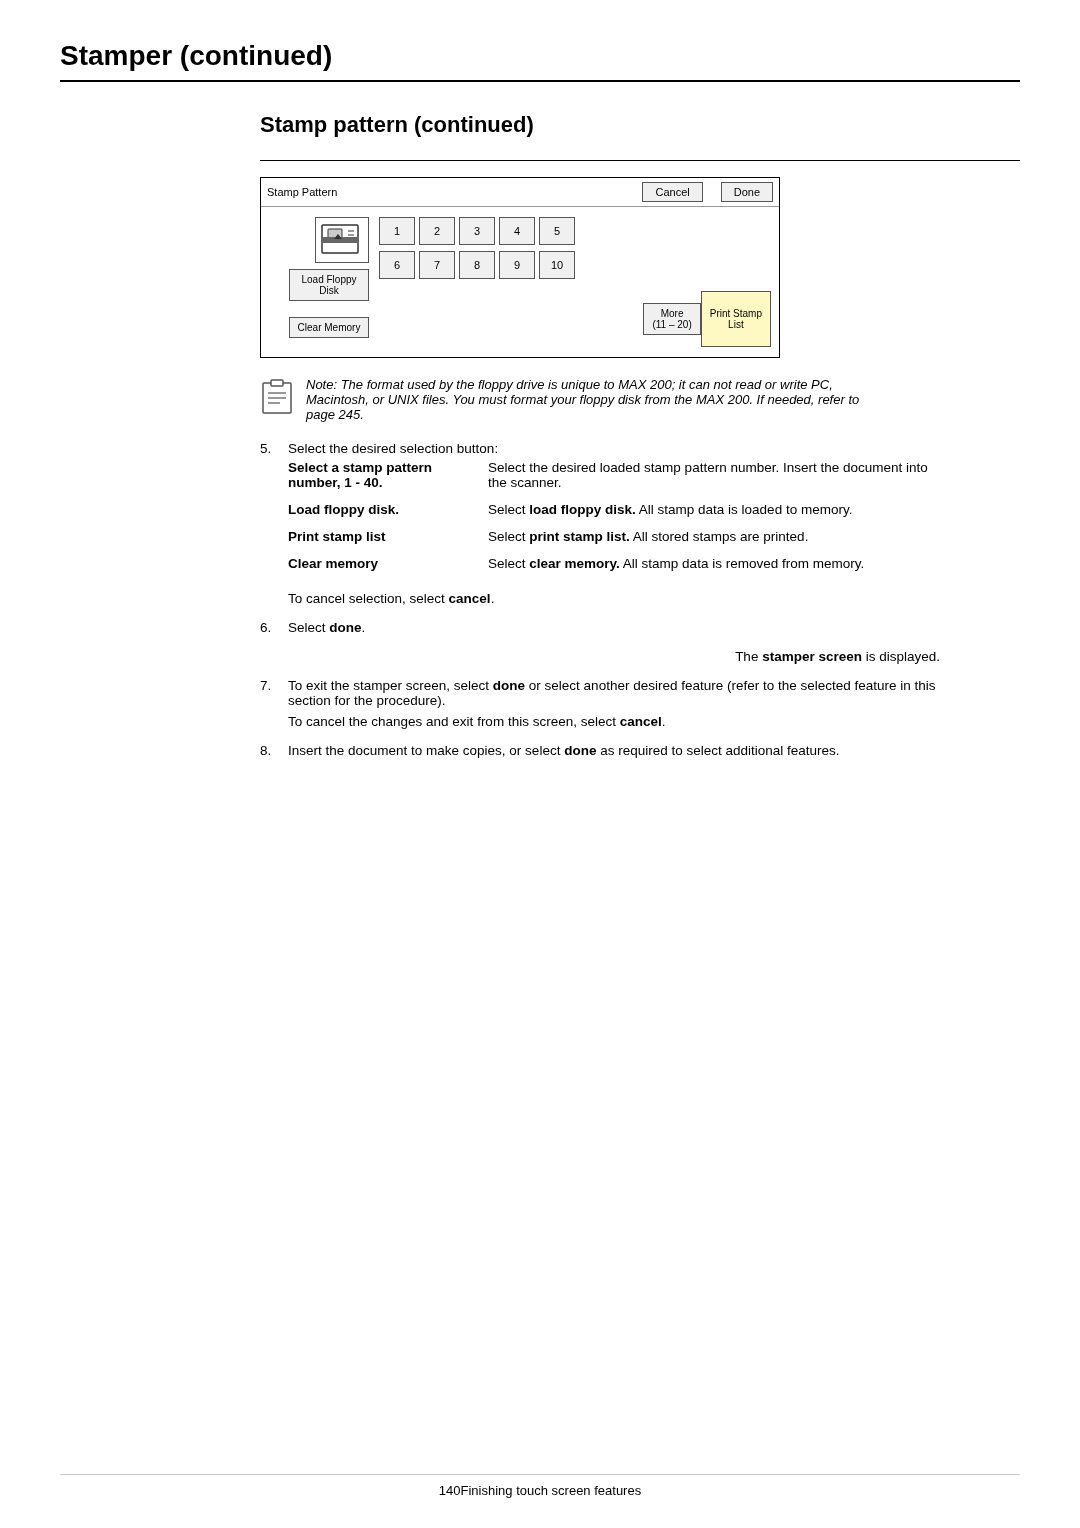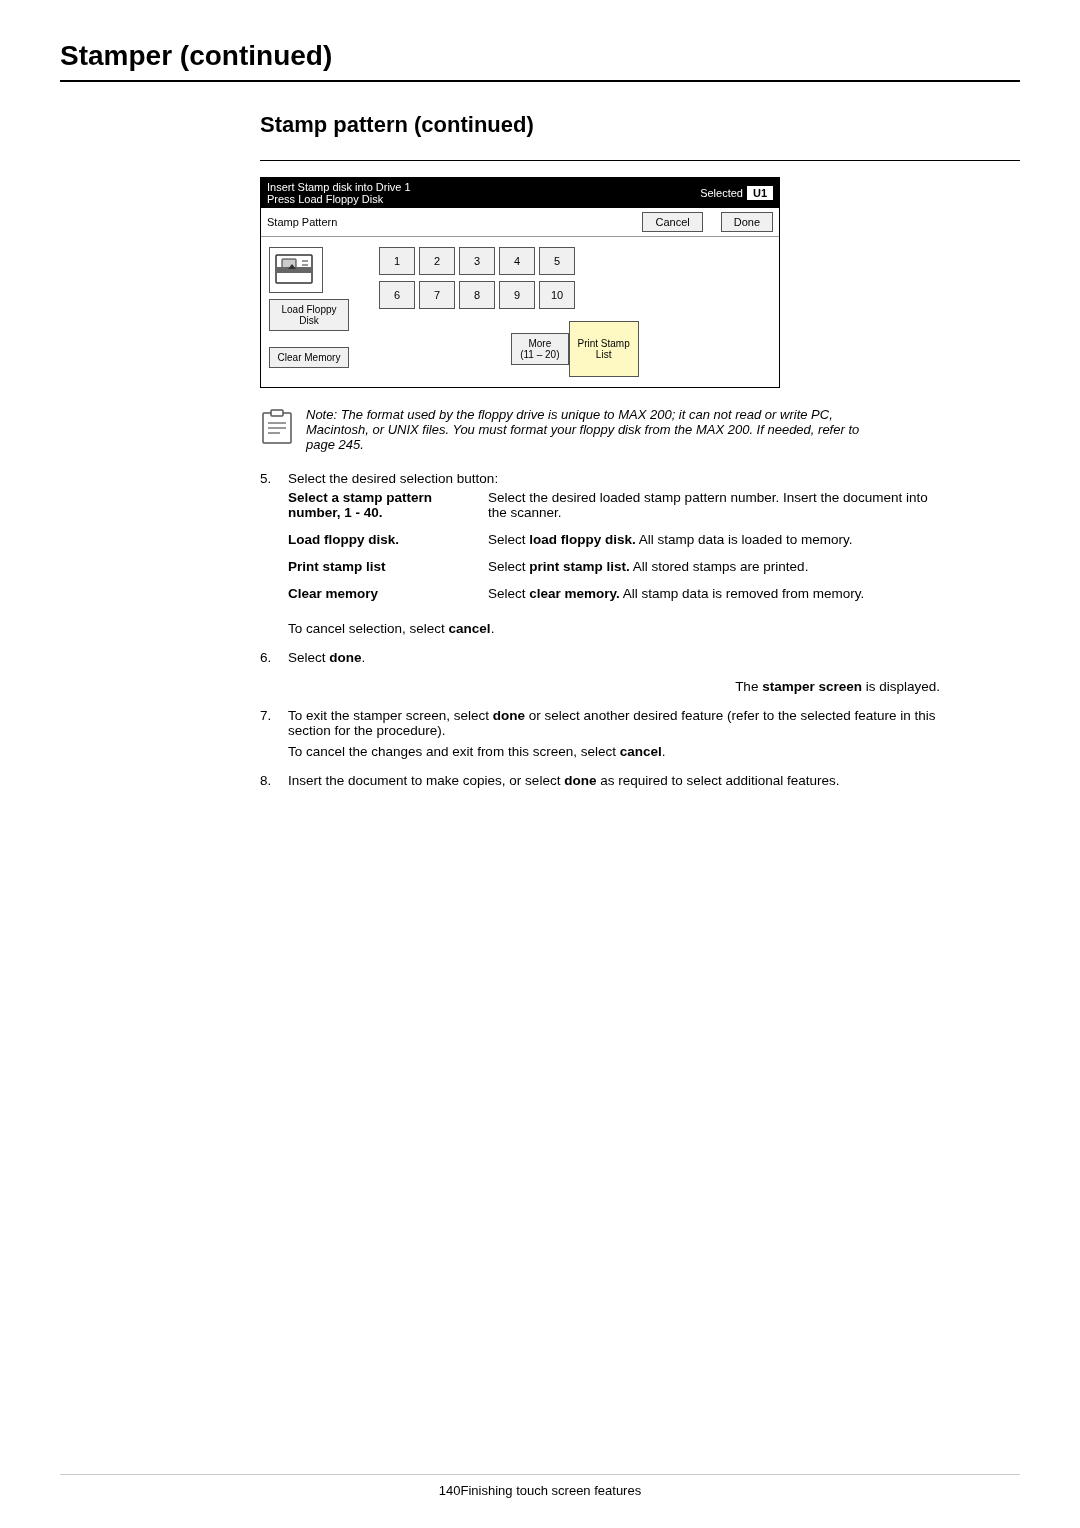--- a/index.html
+++ b/index.html
@@ -97,21 +97,21 @@
 
     .ui-dialog-body {
       display: flex;
       padding: 10px 8px;
       gap: 10px;
     }
 
     .ui-left-panel {
       display: flex;
       flex-direction: column;
-      align-items: flex-start;
+      align-items: flex-end;
       gap: 6px;
       width: 100px;
     }
 
     .floppy-icon-box {
       border: 1px solid #555;
       width: 54px;
       height: 46px;
       display: flex;
       align-items: center;
@@ -162,21 +162,21 @@
       display: flex;
       align-items: center;
       justify-content: center;
       font-size: 11px;
       cursor: pointer;
     }
 
     .ui-bottom-row {
       display: flex;
       align-items: center;
-      justify-content: center;
+      justify-content: flex-end;
       margin-top: 6px;
     }
 
     .more-btn {
       border: 1px solid #555;
       background: #f0f0f0;
       font-size: 10px;
       text-align: center;
       padding: 4px 8px;
       cursor: pointer;
@@ -270,27 +270,20 @@
 
 <div class="page-container">
 
   <div class="page-title">Stamper (continued)</div>
 
   <div class="section-title">Stamp pattern (continued)</div>
 
   <div class="ui-diagram-wrapper">
     <div class="ui-dialog">
 
-      <div class="ui-dialog-header">
-        <span>Insert Stamp disk into Drive 1<br>Press Load Floppy Disk</span>
-        <span class="selected-label">
-          <span>Selected</span>
-          <span class="ui-selected-box">U1</span>
-        </span>
-      </div>
 
       <div class="ui-dialog-toolbar">
         <span class="ui-toolbar-label">Stamp Pattern</span>
         <button class="ui-btn">Cancel</button>
         <button class="ui-btn">Done</button>
       </div>
 
       <div class="ui-dialog-body">
 
         <div class="ui-left-panel">

